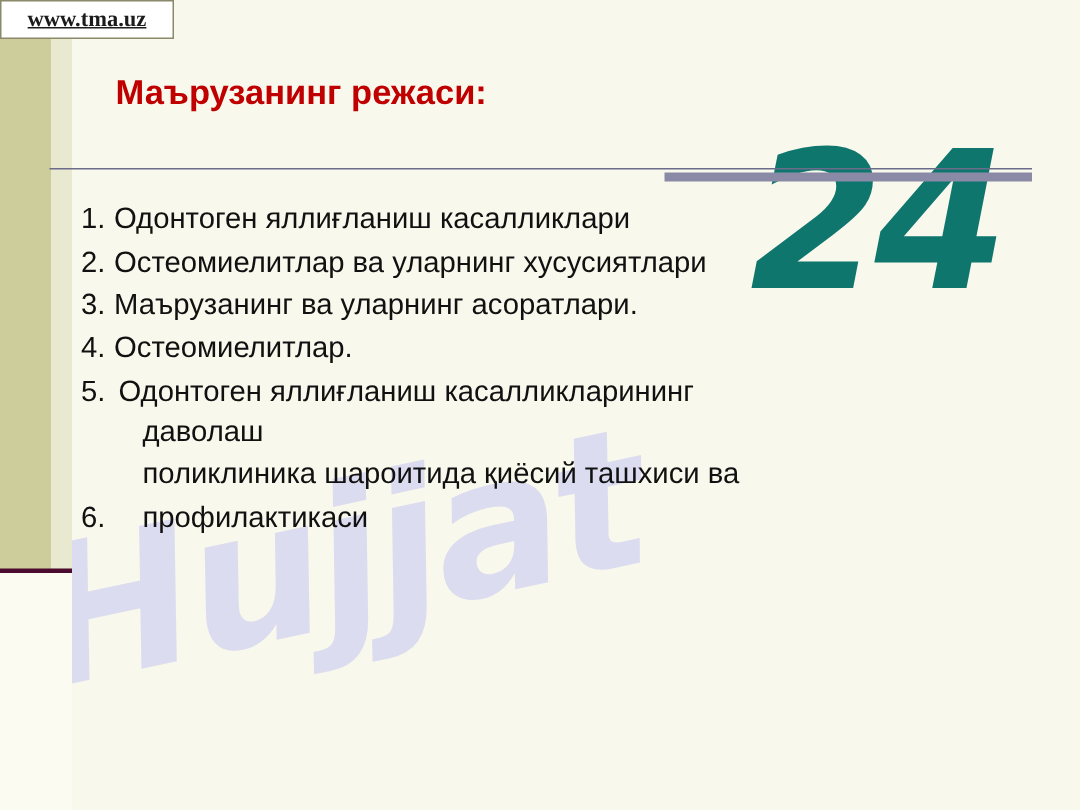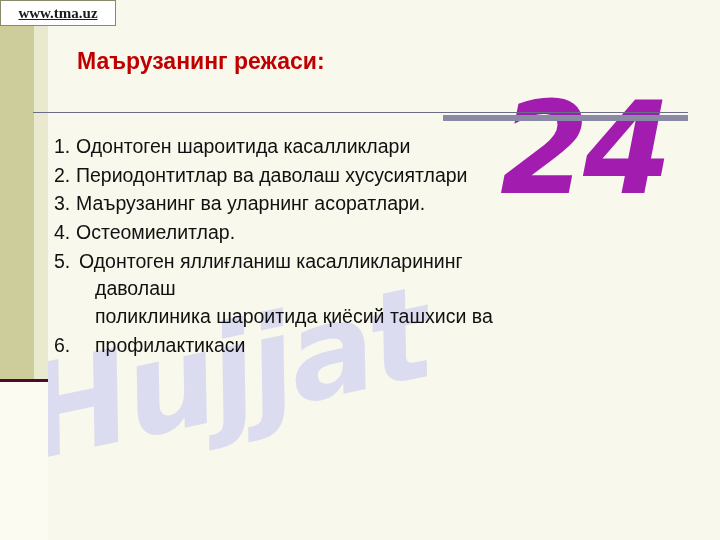--- a/index.html
+++ b/index.html
@@ -81,21 +81,21 @@
     transform-origin: left bottom;
     font-family: "DejaVu Sans", sans-serif;
   }
   .wm-num {
     position: absolute;
     left: 470px;
     top: 34px;
     font-size: 128px;
     font-weight: bold;
     font-style: italic;
-    color: #a21caf;
+    color: #0f766e;
     letter-spacing: -6px;
     white-space: nowrap;
     font-family: "DejaVu Sans", sans-serif;
   }
   
   .logo-box {
     position: absolute;
     left: 0px;
     top: 0px;
     width: 116px;
@@ -201,28 +201,28 @@
   <div class="title">Маърузанинг режаси:</div>
 
   <div class="rule-thin"></div>
   <div class="rule-thick"></div>
 
   <div class="list">
 
     <div class="item">
       <span class="marker">1.</span>
       <span class="body">
-        <span>Одонтоген шароитида касалликлари</span>
+        <span>Одонтоген яллиғланиш касалликлари</span>
       </span>
     </div>
 
     <div class="item">
       <span class="marker">2.</span>
       <span class="body">
-        <span>Периодонтитлар ва  даволаш хусусиятлари</span>
+        <span>Остеомиелитлар ва  уларнинг хусусиятлари</span>
       </span>
     </div>
 
     <div class="item">
       <span class="marker">3.</span>
       <span class="body">
         <span>Маърузанинг ва  уларнинг асоратлари.</span>
       </span>
     </div>
 

